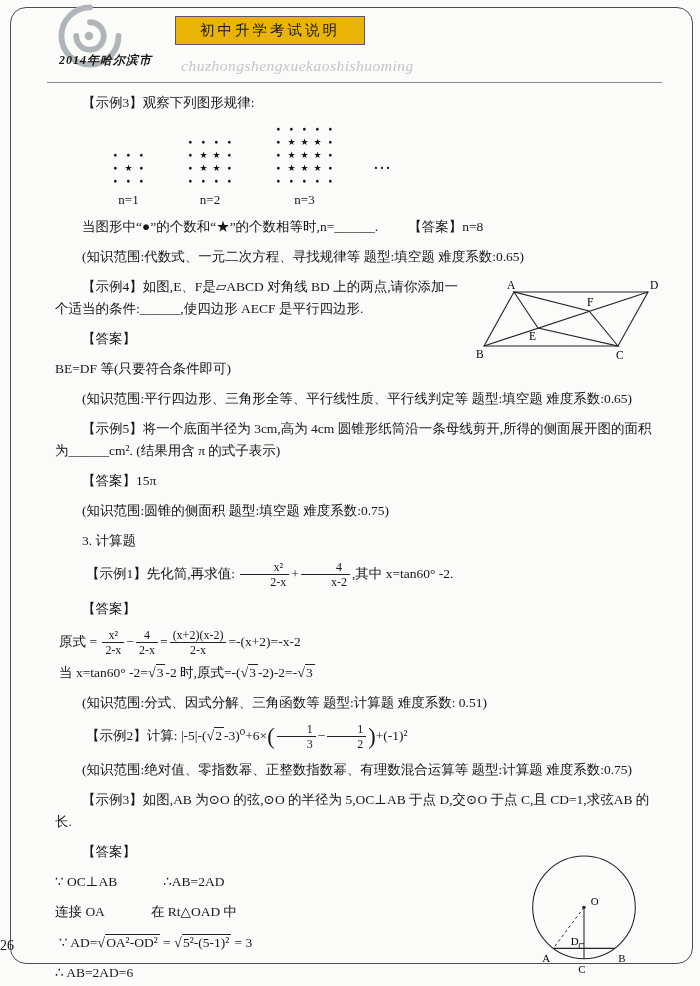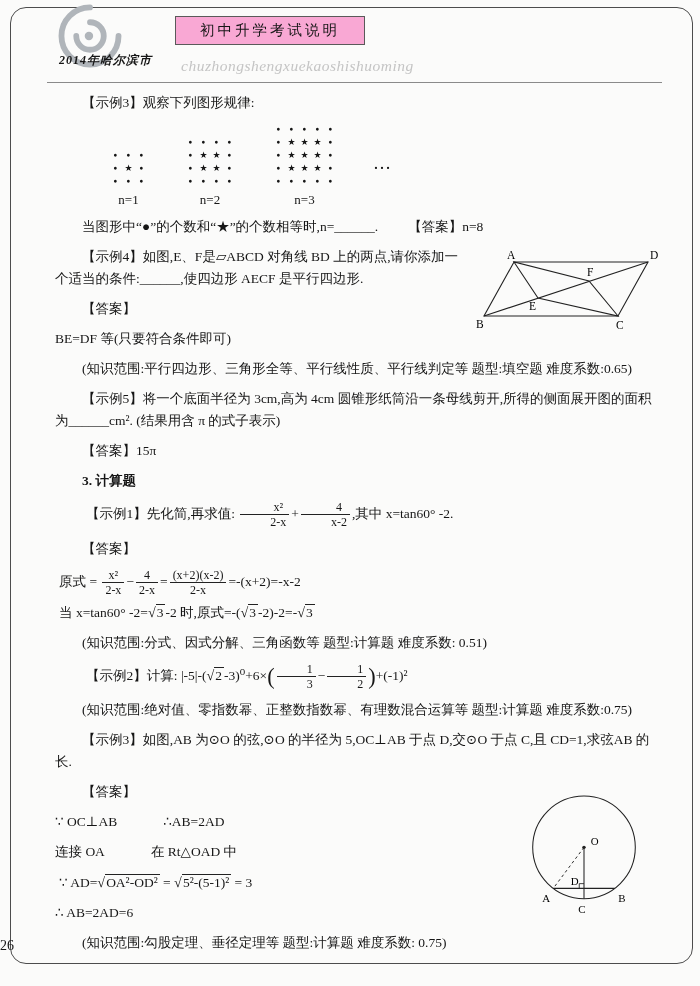--- a/index.html
+++ b/index.html
@@ -6,31 +6,31 @@
   body{width:700px;height:986px;position:relative;background:#fbfbfa;color:#161616;
        font-family:"Liberation Serif","DejaVu Serif",serif;overflow:hidden}
   .page-border{position:absolute;top:7px;left:10px;right:7px;bottom:22px;
        border:1.6px solid #4d4d4d;border-radius:16px;pointer-events:none}
   .content{position:absolute;top:10px;left:47px;right:38px}
 
   
   .hdr{position:relative;height:72px;border-bottom:1px solid #8a8a8a;margin-bottom:9px}
   .hdr-logo{position:absolute;left:6px;top:-8px;width:74px;height:68px}
   .title-box{position:absolute;left:128px;top:6px;border:1px solid #5a5a5a;
-       padding:4px 24px;font-size:14.5px;letter-spacing:3px;background:#f9a8d4}
+       padding:4px 24px;font-size:14.5px;letter-spacing:3px;background:#eab308}
   .year-city{position:absolute;left:12px;top:42px;font-weight:bold;font-style:italic;
        font-size:12px;letter-spacing:1px}
   .pinyin{position:absolute;left:134px;top:47px;color:#c4c4c4;font-style:italic;
        font-size:15.5px;letter-spacing:.5px}
 
   
   .p{font-size:13.5px;line-height:22px;text-indent:2em;margin:8px}
   .mathp{font-size:13.5px;line-height:22px;text-indent:2em;margin:3px 12px}
   .noindent{text-indent:0}
-  .bold{font-weight:bold}
+  .bold{font-weight:normal}
   .ansgap{margin-left:30px}
   .gap40{margin-left:46px}
   .mt2{margin-top:2px}
 
   
   .frac{display:inline-block;vertical-align:middle;text-align:center;font-size:12px;
        line-height:1.2;margin:0 2px}
   .frac .num{display:block;padding:0 3px}
   .frac .den{display:block;border-top:1px solid #222;padding:0 3px}
   .sqrt{white-space:nowrap}
@@ -141,20 +141,21 @@
           <span class="dot">●</span>
           <span class="dot">●</span>
           <span class="dot">●</span>
         </div>
       <div class="figlabel">n=3</div>
     </div>
     <div class="ellipsis">…</div>
   </div>
 
   <p class="p"><span>当图形中“●”的个数和“★”的个数相等时,n=______.</span><span class="ansgap">【答案】n=8</span></p>
+  <p class="p">(知识范围:代数式、一元二次方程、寻找规律等  题型:填空题  难度系数:0.65)</p>
 
   <div>
     <svg class="fig-para" viewBox="0 0 186 88">
       <g fill="none" stroke="#222" stroke-width="1.1">
         <polygon points="38,14 172,14 142,68 8,68"></polygon>
         <line x1="8" y1="68" x2="172" y2="14"></line>
         <polygon points="38,14 62,50 142,68 113,33"></polygon>
       </g>
       <text x="31" y="11">A</text>
       <text x="174" y="11">D</text>
@@ -164,20 +165,21 @@
       <text x="111" y="28">F</text>
     </svg>
     <p class="p">【示例4】如图,E、F是▱ABCD 对角线 BD 上的两点,请你添加一个适当的条件:______,使四边形 AECF 是平行四边形.</p>
     <p class="p">【答案】</p>
     <p class="p noindent">BE=DF 等(只要符合条件即可)</p>
   </div>
   <p class="p">(知识范围:平行四边形、三角形全等、平行线性质、平行线判定等  题型:填空题  难度系数:0.65)</p>
 
   <p class="p mt2">【示例5】将一个底面半径为 3cm,高为 4cm 圆锥形纸筒沿一条母线剪开,所得的侧面展开图的面积为______cm². (结果用含 π 的式子表示)</p>
   <p class="p">【答案】15π</p>
+  <p class="p">(知识范围:圆锥的侧面积  题型:填空题  难度系数:0.75)</p>
 
   <p class="p bold mt2">3. 计算题</p>
 
   <p class="mathp">
     <span>【示例1】先化简,再求值:</span>
     <span class="frac"><span class="num">x²</span><span class="den">2-x</span></span><span>+</span><span class="frac"><span class="num">4</span><span class="den">x-2</span></span><span>,其中 x=tan60° -2.</span>
   </p>
   <p class="p">【答案】</p>
   <p class="mathp noindent">
     <span>原式 =</span>

